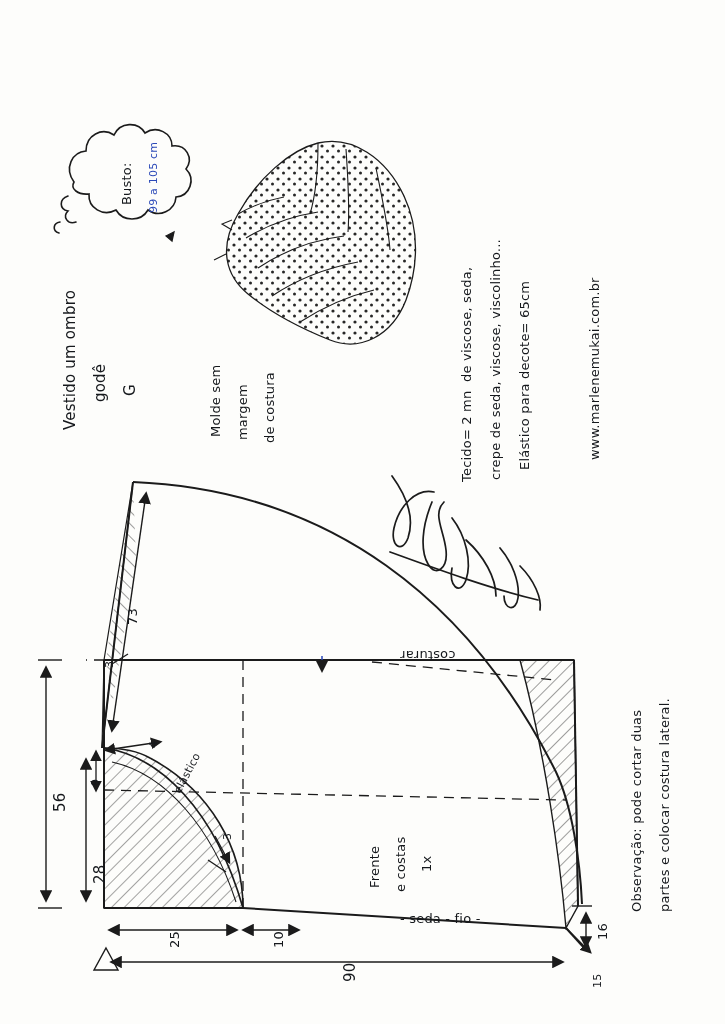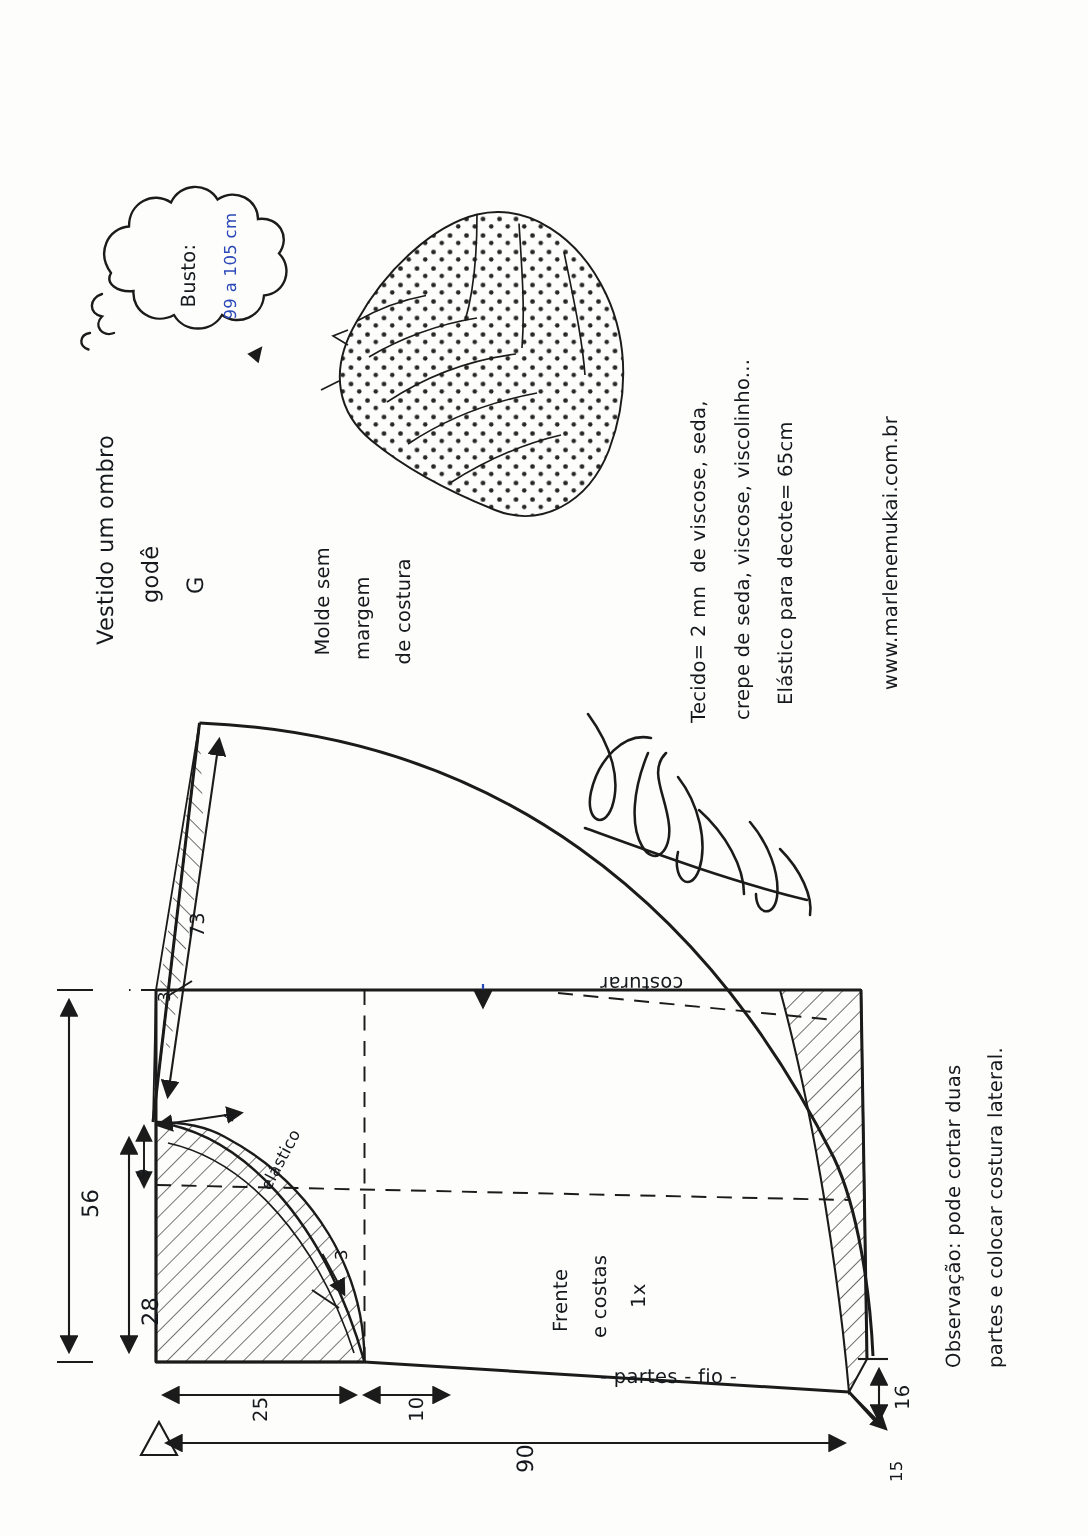--- a/index.html
+++ b/index.html
@@ -223,21 +223,21 @@
 
   <div class="ann hand md rot90" style="left:630px; top:912px;">Observação: pode cortar duas</div>
   <div class="ann hand md rot90" style="left:658px; top:912px;">partes e colocar costura lateral.</div>
 
   <div class="ann hand md rot180" style="left:400px; top:647px;">costurar</div>
 
   <div class="ann hand md rot90" style="left:368px; top:888px;">Frente</div>
   <div class="ann hand md rot90" style="left:394px; top:892px;">e costas</div>
   <div class="ann hand md rot90" style="left:420px; top:872px;">1x</div>
 
-  <div class="ann hand md" style="left:400px; top:912px;">- partes - fio -</div>
+  <div class="ann hand md" style="left:400px; top:912px;">- seda - fio -</div>
 
   <div class="ann hand sm" style="left:172px; top:790px; transform:rotate(-62deg); transform-origin:0 0;">elástico</div>
 
   <div class="ann hand md rot90" style="left:126px; top:625px;">73</div>
   <div class="ann hand sm rot90" style="left:104px; top:668px;">3</div>
   <div class="ann hand sm rot90" style="left:148px; top:748px;">4</div>
   <div class="ann hand sm rot90" style="left:90px; top:786px;">9</div>
   <div class="ann hand sm rot90" style="left:222px; top:840px;">3</div>
   <div class="ann hand lg rot90" style="left:52px; top:812px;">56</div>
   <div class="ann hand lg rot90" style="left:92px; top:884px;">28</div>

